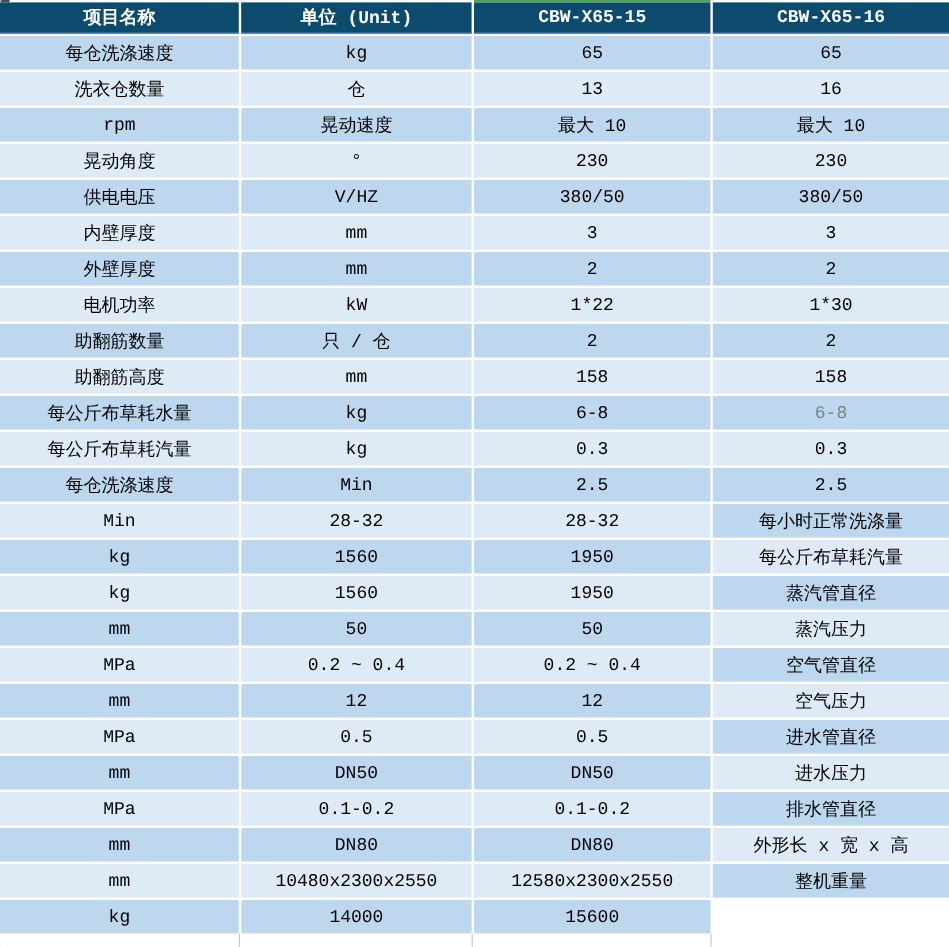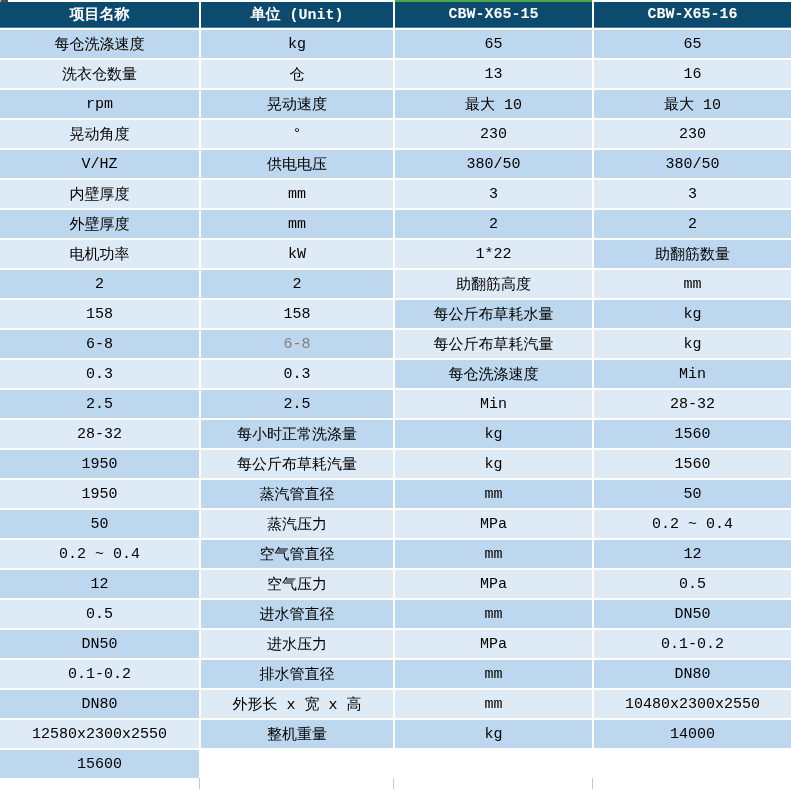--- a/index.html
+++ b/index.html
@@ -90,40 +90,42 @@
   <div class="cell c-unit band-dark">rpm</div>
   <div class="cell c-name band-dark">晃动速度</div>
   <div class="cell c-v13 band-dark">最大 10</div>
   <div class="cell c-v16 band-dark">最大 10</div>
 
   <div class="cell c-name band-light">晃动角度</div>
   <div class="cell c-unit band-light">°</div>
   <div class="cell c-v13 band-light">230</div>
   <div class="cell c-v16 band-light">230</div>
 
+  <div class="cell c-name band-dark">供电电压</div>
   <div class="cell c-unit band-dark">V/HZ</div>
-  <div class="cell c-name band-dark">供电电压</div>
   <div class="cell c-v13 band-dark">380/50</div>
   <div class="cell c-v16 band-dark">380/50</div>
 
   <div class="cell c-name band-light">内壁厚度</div>
   <div class="cell c-unit band-light">mm</div>
   <div class="cell c-v13 band-light">3</div>
   <div class="cell c-v16 band-light">3</div>
 
   <div class="cell c-name band-dark">外壁厚度</div>
   <div class="cell c-unit band-dark">mm</div>
   <div class="cell c-v13 band-dark">2</div>
   <div class="cell c-v16 band-dark">2</div>
 
   <div class="cell c-name band-light">电机功率</div>
   <div class="cell c-unit band-light">kW</div>
   <div class="cell c-v13 band-light">1*22</div>
+  <div class="cell c-v16 band-light">1*30</div>
 
   <div class="cell c-name band-dark">助翻筋数量</div>
+  <div class="cell c-unit band-dark">只 / 仓</div>
   <div class="cell c-v13 band-dark">2</div>
   <div class="cell c-v16 band-dark">2</div>
 
   <div class="cell c-name band-light">助翻筋高度</div>
   <div class="cell c-unit band-light">mm</div>
   <div class="cell c-v13 band-light">158</div>
   <div class="cell c-v16 band-light">158</div>
 
   <div class="cell c-name band-dark">每公斤布草耗水量</div>
   <div class="cell c-unit band-dark">kg</div>

